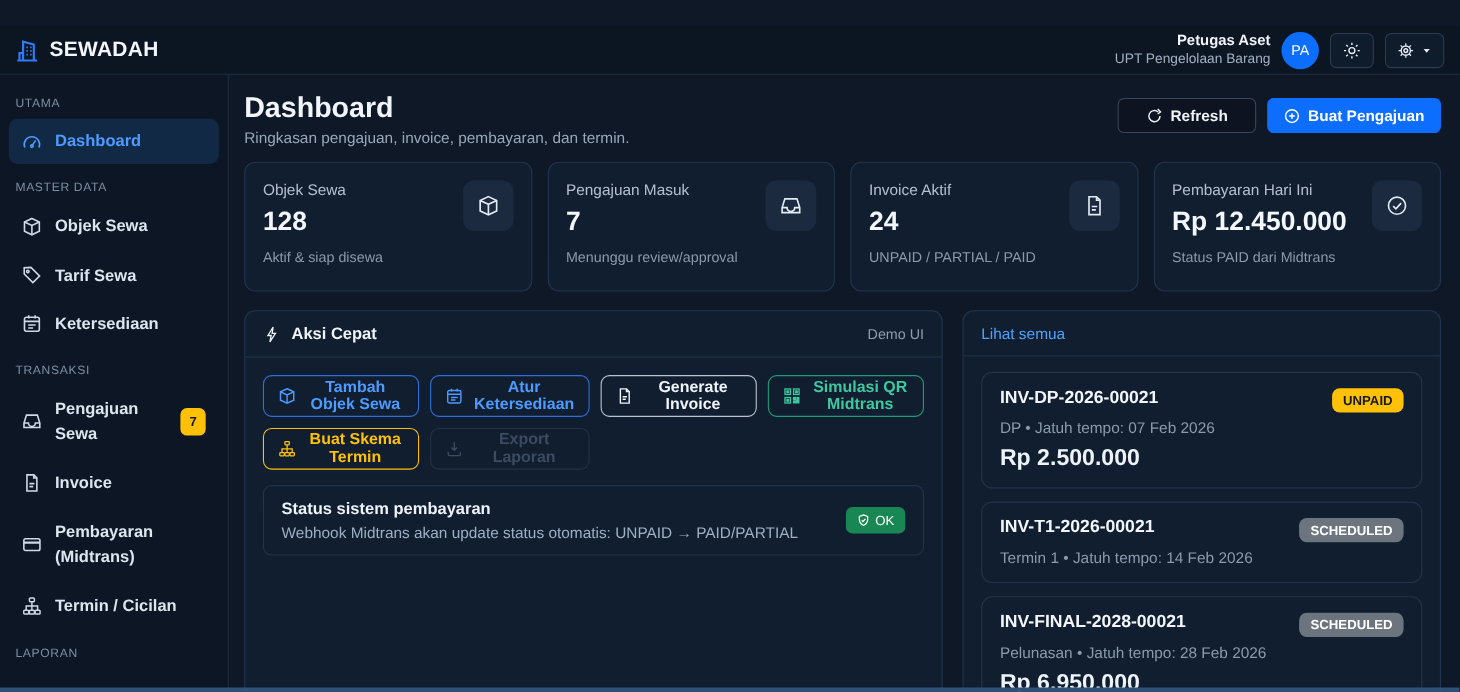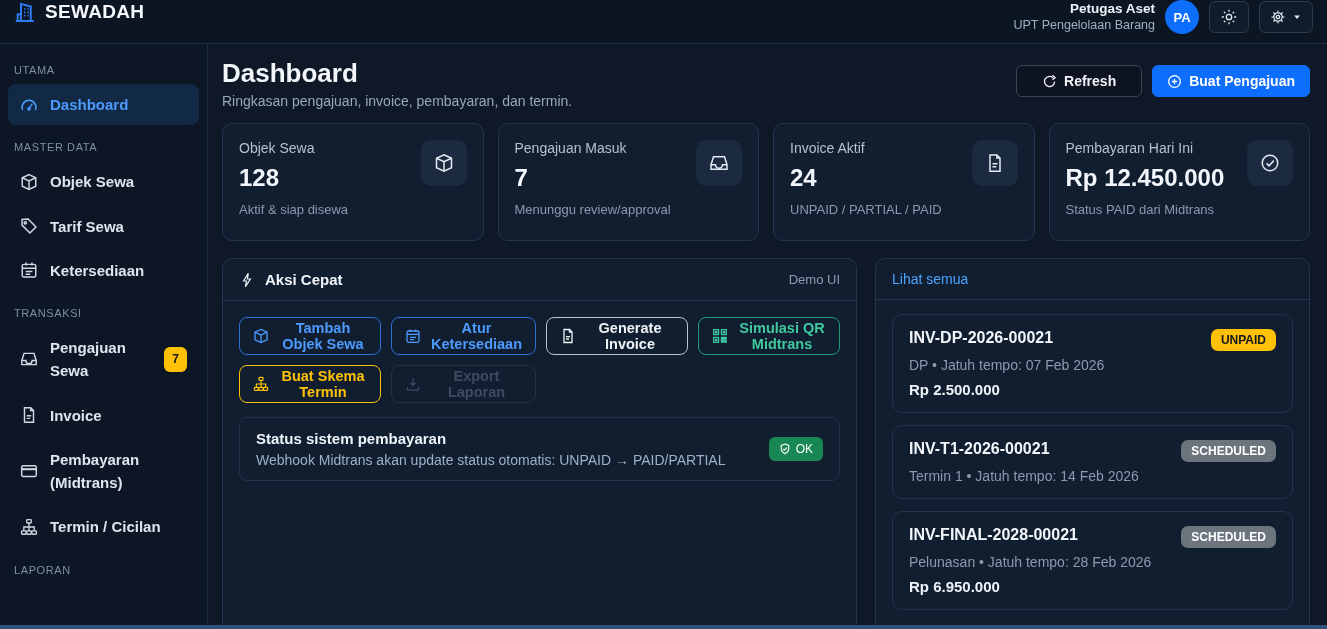--- a/index.html
+++ b/index.html
@@ -7,34 +7,35 @@
   body {
     font-family:"Liberation Sans", sans-serif;
     background:#0e1827; color:#eef3f9;
     position:relative;
   }
   svg { display:block; }
 
   
   .navbar {
     height:44px; background:#0c1522; border-bottom:1px solid #1d2c42;
-    display:flex; align-items:flex-start; justify-content:space-between;
+    display:flex; align-items:center; justify-content:space-between;
     padding:0 14px 0 12px;
+    margin-top:24px;
   }
   .brand { display:flex; align-items:center; gap:9px; }
   .brand .bicon { color:#2f7df6; }
   .brand-name { font-size:19px; font-weight:bold; letter-spacing:.3px; color:#f4f7fb; }
   .nav-right { display:flex; align-items:center; gap:10px; }
   .user-block { text-align:right; line-height:1.25; }
   .user-name { font-size:13.5px; font-weight:bold; color:#f0f4f9; }
   .user-role { font-size:12.5px; color:#9fb0c3; }
   .avatar {
     width:34px; height:34px; border-radius:50%; background:#0d6efd;
     display:flex; align-items:center; justify-content:center;
-    font-size:13px; font-weight:bold; color:#fff;
+    font-size:13px; font-weight:normal; color:#fff;
   }
   .nav-btn {
     height:32px; min-width:40px; padding:0 10px;
     background:#0f1c2c; border:1px solid #2c3b52; border-radius:6px;
     display:flex; align-items:center; justify-content:center; gap:6px;
     color:#e7edf5; cursor:pointer;
   }
 
   
   .shell { display:flex; height:584px; }
@@ -135,21 +136,21 @@
     padding:5px 10px; border-radius:6px;
   }
 
   .termin-item {
     border:1px solid #233349; border-radius:10px; padding:14px 16px;
     margin-bottom:12px;
   }
   .ti-row { display:flex; align-items:flex-start; justify-content:space-between; }
   .ti-code { font-size:16px; font-weight:bold; color:#f2f6fb; }
   .ti-desc { font-size:14px; color:#8c9aad; margin-top:6px; }
-  .ti-amount { font-size:15px; font-weight:bold; color:#eef3f9; margin-top:8px; }
+  .ti-amount { font-size:21px; font-weight:bold; color:#eef3f9; margin-top:8px; }
   .badge-unpaid {
     background:#ffc107; color:#15181d; font-size:12px; font-weight:bold;
     padding:4px 10px; border-radius:7px;
   }
   .badge-sched {
     background:#6c757d; color:#fff; font-size:12px; font-weight:bold;
     padding:4px 10px; border-radius:7px;
   }
 
   .hscrollbar {

